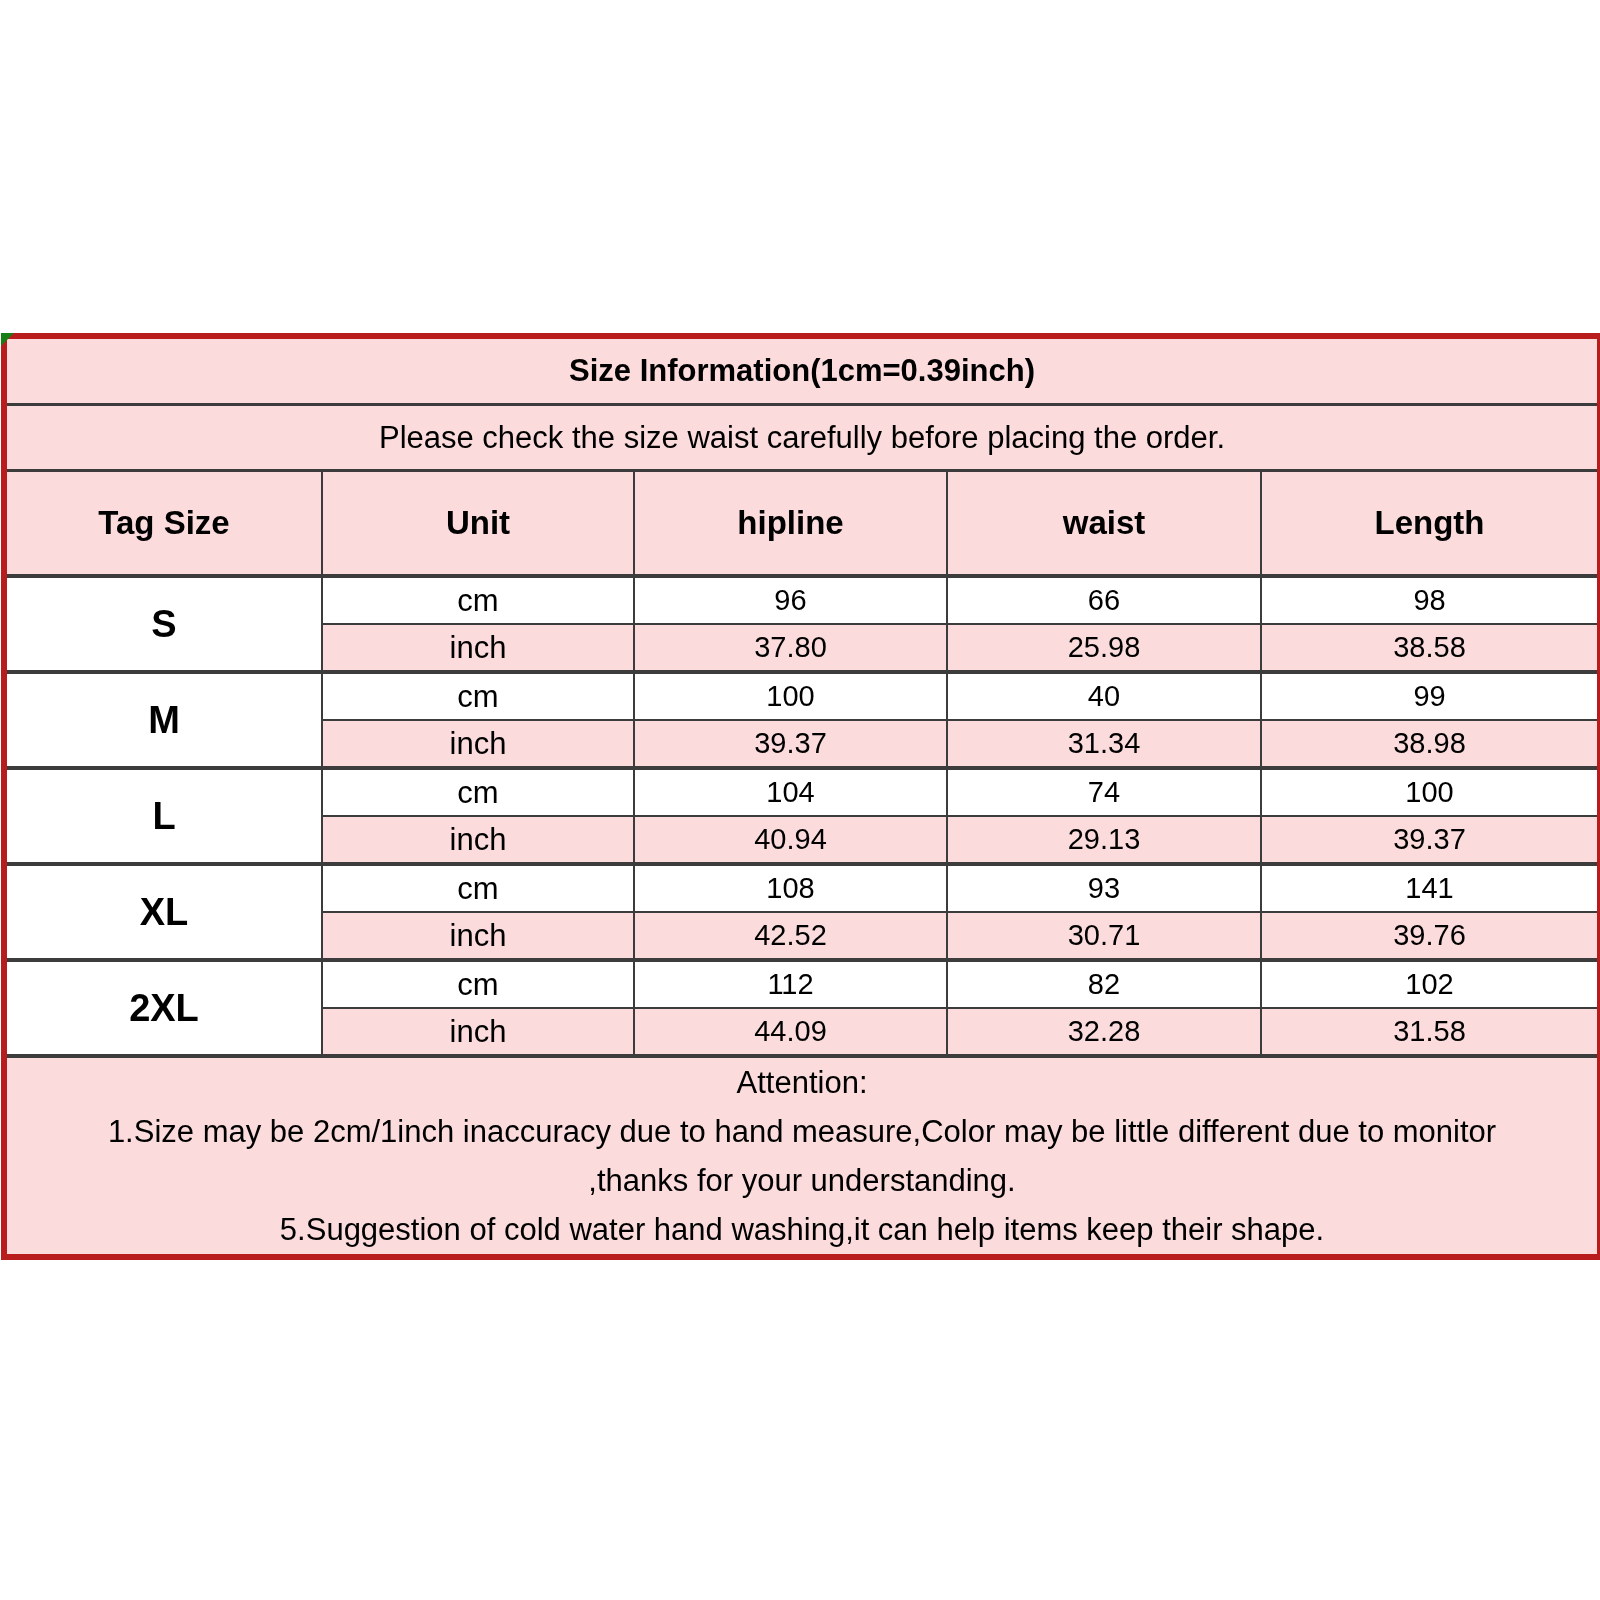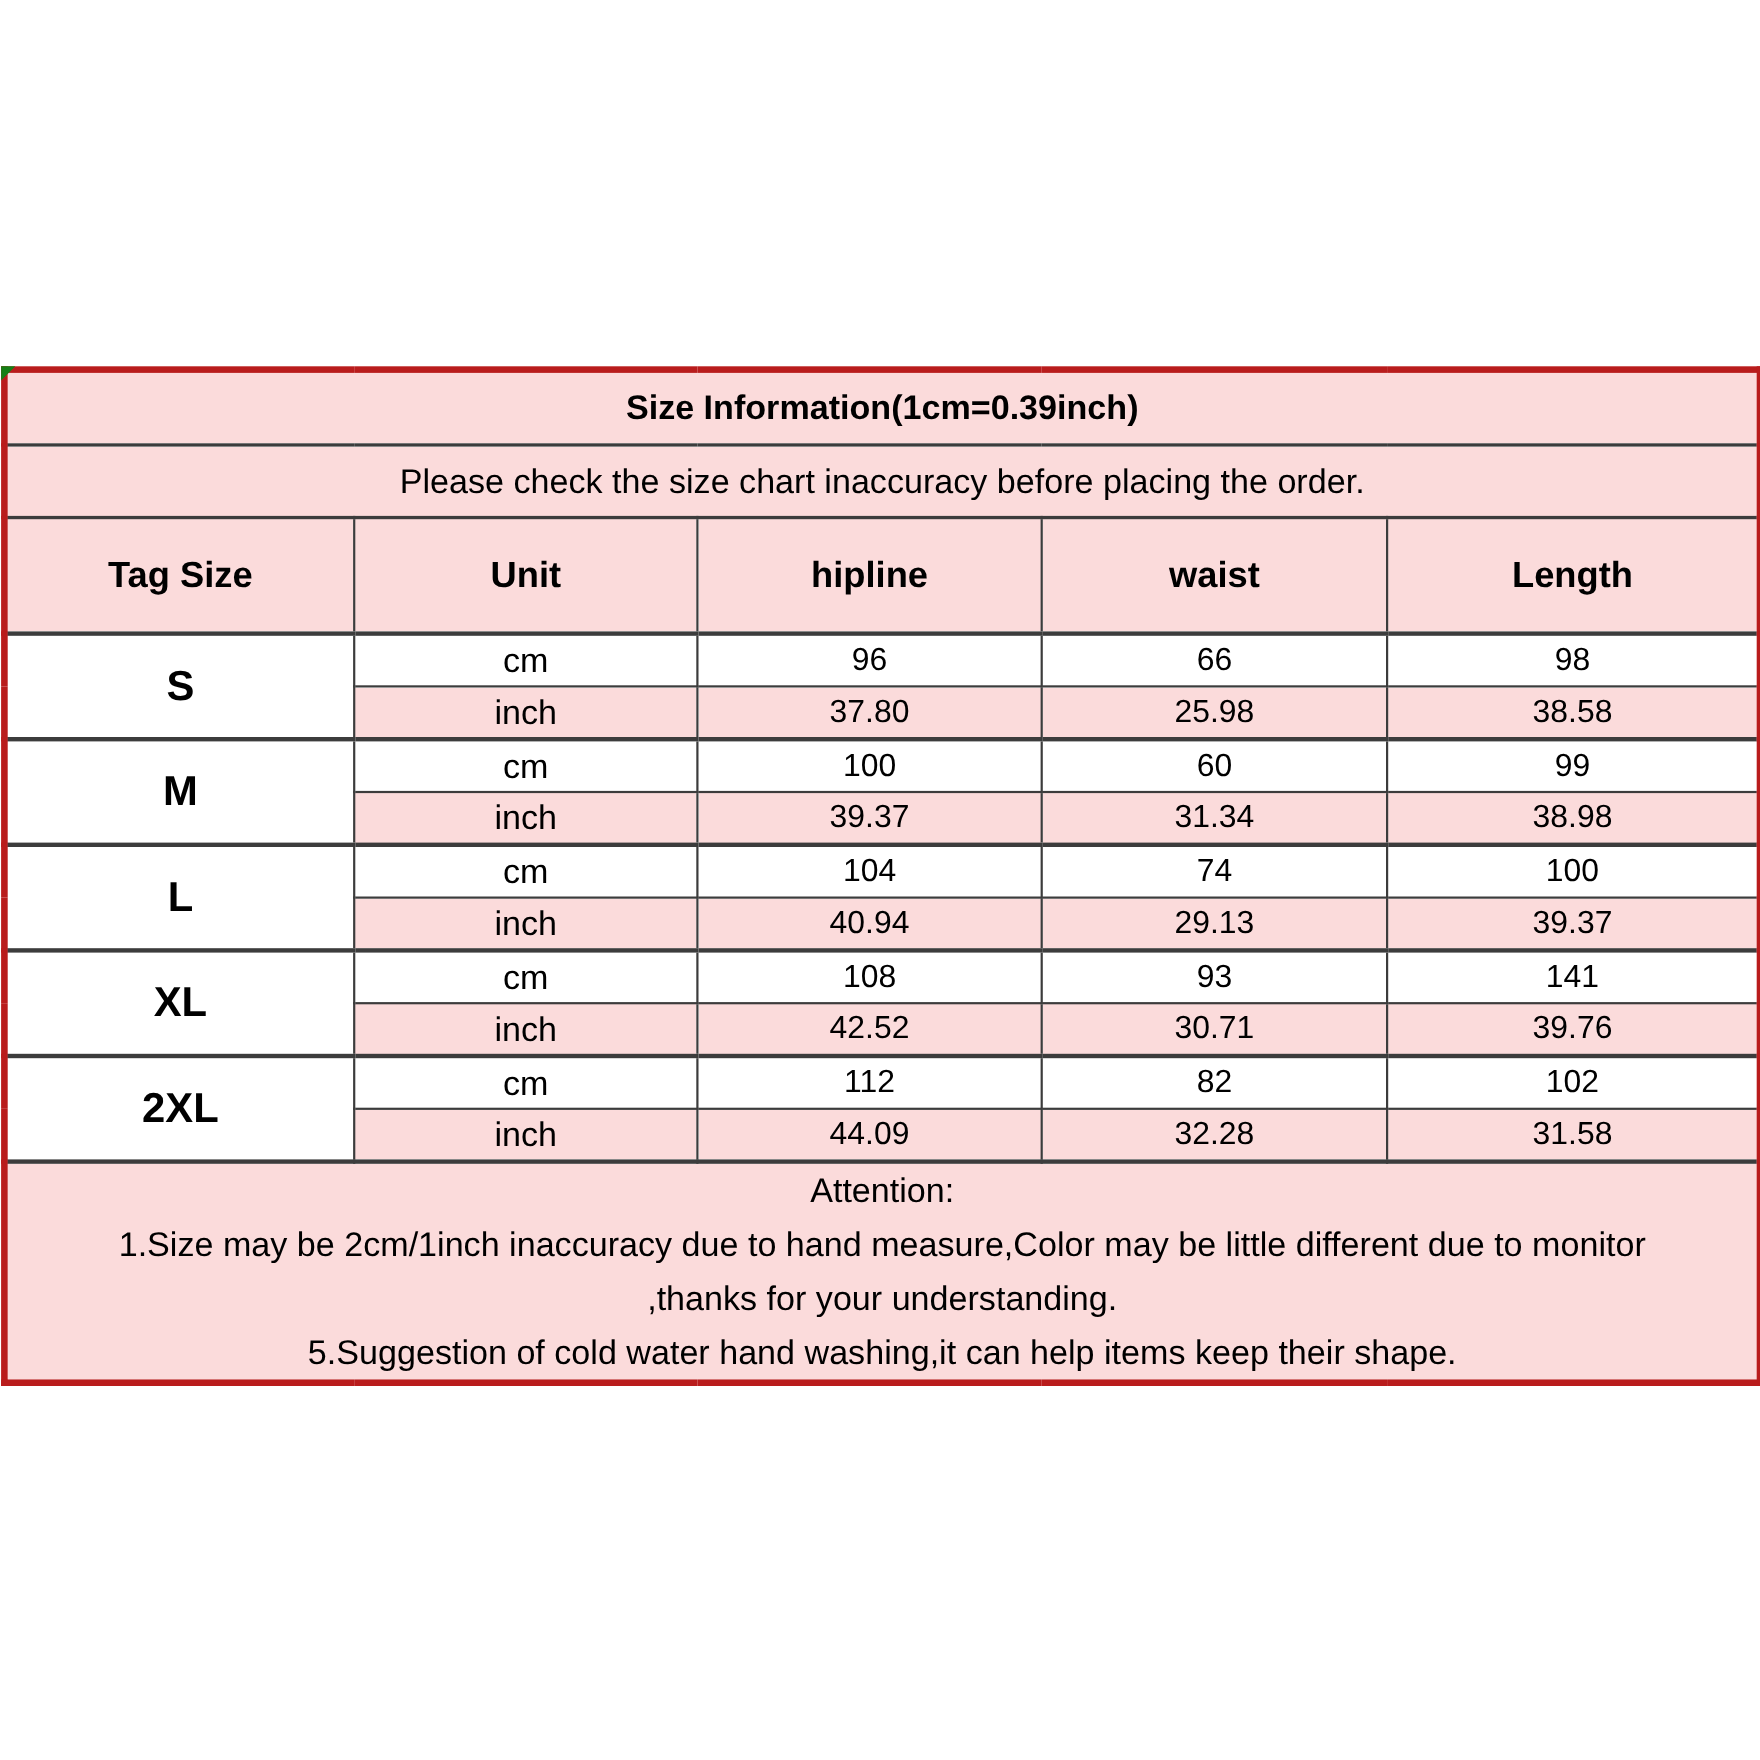--- a/index.html
+++ b/index.html
@@ -121,21 +121,21 @@
           <col class="col-waist">
           <col class="col-length">
       </colgroup>
 
       <tbody>
           <tr>
         <td colspan="5" class="title-cell pink">Size Information(1cm=0.39inch)</td>
       </tr>
 
       <tr>
-        <td colspan="5" class="subtitle-cell pink">Please check the size chart inaccuracy before placing the order.</td>
+        <td colspan="5" class="subtitle-cell pink">Please check the size waist carefully before placing the order.</td>
       </tr>
 
       <tr>
         <th class="header-cell">Tag Size</th>
         <th class="header-cell">Unit</th>
         <th class="header-cell">hipline</th>
         <th class="header-cell">waist</th>
         <th class="header-cell">Length</th>
       </tr>
 
@@ -150,21 +150,21 @@
         <td class="unit-cell pink">inch</td>
         <td class="val-cell pink">37.80</td>
         <td class="val-cell pink">25.98</td>
         <td class="val-cell pink">38.58</td>
       </tr>
 
       <tr class="sub-row group-start">
         <td class="size-cell" rowspan="2">M</td>
         <td class="unit-cell white">cm</td>
         <td class="val-cell white">100</td>
-        <td class="val-cell white">60</td>
+        <td class="val-cell white">40</td>
         <td class="val-cell white">99</td>
       </tr>
       <tr class="sub-row">
         <td class="unit-cell pink">inch</td>
         <td class="val-cell pink">39.37</td>
         <td class="val-cell pink">31.34</td>
         <td class="val-cell pink">38.98</td>
       </tr>
 
       <tr class="sub-row group-start">

